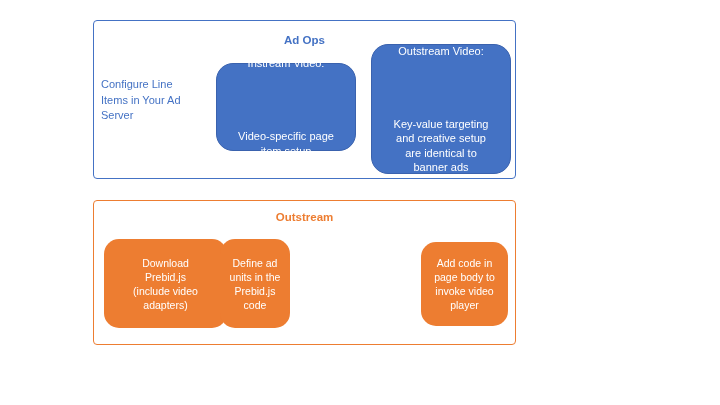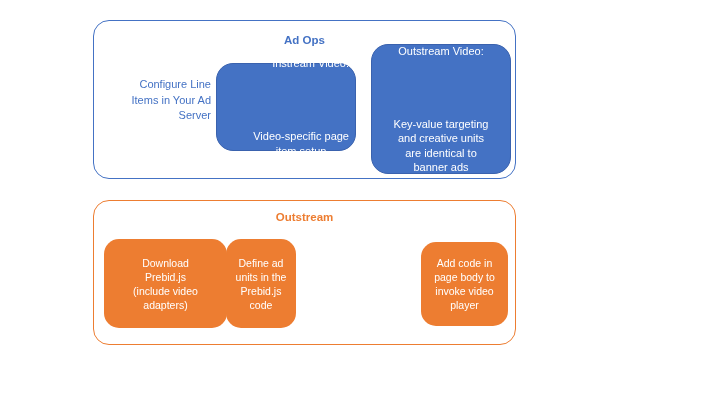--- a/index.html
+++ b/index.html
@@ -15,21 +15,21 @@
     overflow: hidden;
   }
   .canvas {
     position: absolute;
     left: 0; top: 0;
     width: 720px; height: 405px;
     background: var(--bg, #ffffff);
   }
   .group {
     position: absolute;
-    border-radius: 16px;
+    border-radius: 4px;
     background: transparent;
   }
   .group.adops {
     left: 93px; top: 20px;
     width: 421px; height: 157px;
     border: 1.4px solid var(--blue, #4472C4);
   }
   .group.devs {
     left: 93px; top: 200px;
     width: 421px; height: 143px;
@@ -45,21 +45,21 @@
     line-height: 14px;
     white-space: pre-line;
   }
   .adops .group-title { top: 12px; color: var(--blue, #4472C4); }
   .devs  .group-title { top: 9px;  color: var(--orange, #ED7D31); }
 
   .side-note {
     position: absolute;
     left: 7px; top: 56px;
     width: 110px;
-    text-align: right;
+    text-align: left;
     color: var(--blue, #4472C4);
     font-size: 11px;
     line-height: 15.5px;
     white-space: pre-line;
   }
 
   .shape {
     position: absolute;
     display: flex;
     flex-direction: column;
@@ -89,25 +89,25 @@
     white-space: pre-line;
     margin-bottom: 14.5px;
   }
   .shape .shape-body {
     white-space: pre-line;
   }
   .shape .step-text {
     white-space: pre-line;
   }
 
-  .shape.instream  { left: 122px; top: 42px; width: 140px; height: 88px; align-items: flex-end;  }
+  .shape.instream  { left: 122px; top: 42px; width: 140px; height: 88px;  }
   .shape.outstream { left: 277px; top: 23px; width: 140px; height: 130px; }
 
   .shape.step1 { left: 10px;  top: 38px; width: 123px; height: 89px; }
-  .shape.step2 { left: 132px; top: 38px; width: 70px; height: 89px; }
+  .shape.step2 { left: 126px; top: 38px; width: 70px; height: 89px; }
   .shape.step3 { left: 225px; top: 37px; width: 88px; height: 90px; }
   .shape.step4 { left: 327px; top: 41px; width: 87px; height: 84px; align-items: center; }
 </style>
 </head>
 <body>
 
 <div class="canvas">
 
   <div class="group adops">
     <div class="group-title">Ad Ops</div>
@@ -118,21 +118,21 @@
 
     <div class="shape blue instream">
       <div class="shape-title">Instream Video:</div>
       <div class="shape-body">Video-specific page
 item setup</div>
     </div>
 
     <div class="shape blue outstream">
       <div class="shape-title">Outstream Video:</div>
       <div class="shape-body">Key-value targeting
-and creative units
+and creative setup
 are identical to
 banner ads</div>
     </div>
   </div>
 
   <div class="group devs">
     <div class="group-title">Outstream</div>
 
     <div class="shape orange step1">
       <div class="step-text">Download

